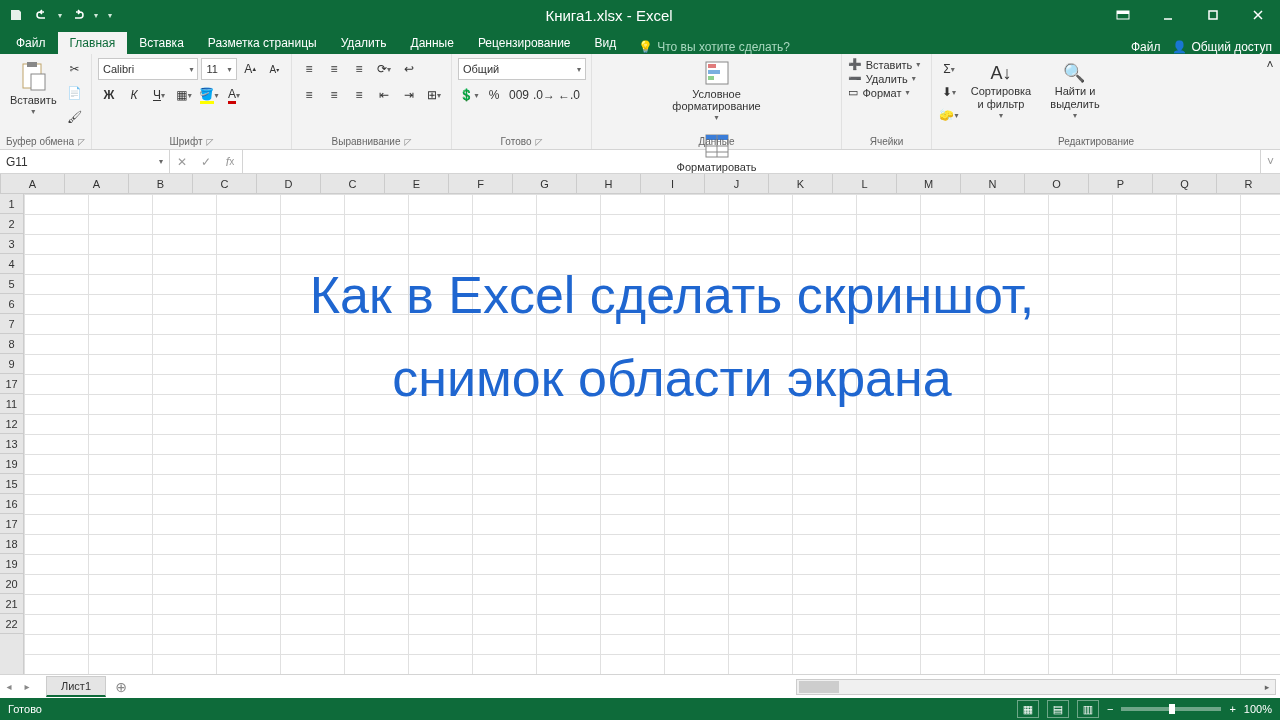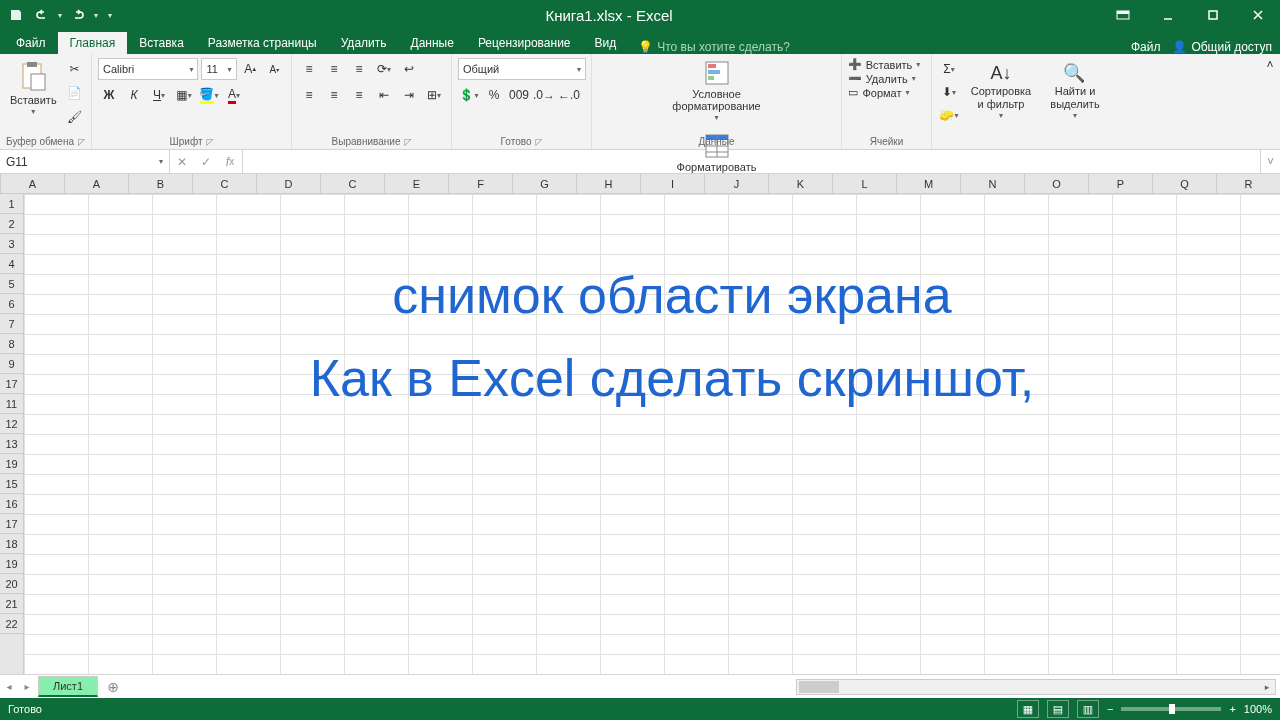--- a/index.html
+++ b/index.html
@@ -44,21 +44,21 @@
   .gridbody { display:flex; height: calc(100% - 20px);}
   .rowhdrs { width:24px; background:#e6e6e6; border-right:1px solid #ccc;}
   .rh { height:20px; border-bottom:1px solid #ccc; display:flex; align-items:center; justify-content:center; font-size:11px;}
   .cells { position:relative; flex:1; background:#fff;
     background-image: linear-gradient(#e0e0e0 1px, transparent 1px), linear-gradient(90deg, #e0e0e0 1px, transparent 1px);
     background-size: 64px 20px; }
   .overlay-text { position:absolute; left:80px; top:60px; right:40px; font-size:52px; font-weight:400; color:#1f66d0; text-align:center; line-height:1.6; pointer-events:none;}
   
   .sheetbar { height: 24px; background:#fff; border-top:1px solid #d4d4d4; display:flex; align-items:center;}
   .navarr { width:18px; display:flex; align-items:center; justify-content:center; color:#888; font-size:10px;}
-  .stab { padding: 3px 14px; border:1px solid #ccc; border-bottom:2px solid #0e6b3a; background:#86efac; font-size:11px; margin-left:2px;}
+  .stab { padding: 3px 14px; border:1px solid #ccc; border-bottom:2px solid #0e6b3a; background:#e5e5e5; font-size:11px; margin-left:10px;}
   .addsheet { width:22px; display:flex; align-items:center; justify-content:center; color:#888; font-size:14px; margin-left:4px;}
   .hscroll { flex:1; display:flex; align-items:center; justify-content:flex-end; padding-right:4px;}
   .hsb { width:480px; height:16px; border:1px solid #ccc; background:#f0f0f0; position:relative; display:flex; align-items:center;}
   .hsb-thumb{ position:absolute; left:2px; width:40px; height:12px; background:#cdcdcd;}
   .hsb-arr{ width:16px; text-align:center; font-size:9px; color:#666;}
   
   .status { height:22px; background:#0e6b3a; color:#fff; display:flex; align-items:center; padding:0 8px; font-size:11px; justify-content:space-between;}
   .status-right{ display:flex; align-items:center; gap:8px;}
   .viewbtn{ width:22px; height:18px; border:1px solid rgba(255,255,255,.4); display:flex; align-items:center; justify-content:center;}
   .zoom-slider{ width:100px; height:4px; background:rgba(255,255,255,.4); position:relative;}
@@ -321,20 +321,23 @@
         <span style="font-size:18px;">A↓</span>
         <span>Сортировка и фильтр</span>
           <span class="dd">▾</span>
       </div>
       <div class="bigbtn" style="width:66px">
         <span style="font-size:18px;color:#2a7de1;">🔍</span>
         <span>Найти и выделить</span>
           <span class="dd">▾</span>
       </div>
     </div>
+    <div class="rgroup-label">
+        <span>Редактирование</span>
+      </div>
   </div>
   <div style="width:20px;display:flex;align-items:flex-start;justify-content:center;padding-top:4px;">˄</div>
 </div>
 
 <div class="fbar-row">
   <div class="namebox">
     <span>G11</span>
       <span class="dd">▾</span>
   </div>
   <div class="fx-btns">
@@ -397,22 +400,22 @@
         <div class="rh">16</div>
         <div class="rh">17</div>
         <div class="rh">18</div>
         <div class="rh">19</div>
         <div class="rh">20</div>
         <div class="rh">21</div>
         <div class="rh">22</div>
       </div>
     <div class="cells">
       <div class="overlay-text">
+        <div>Как в Excel сделать скриншот,</div>
         <div>снимок области экрана</div>
-        <div>Как в Excel сделать скриншот,</div>
       </div>
     </div>
   </div>
 </div>
 
 <div class="sheetbar">
   <div class="navarr">◂</div>
   <div class="navarr">▸</div>
   <div class="stab"><span>Лист1</span></div>
   <div class="addsheet">⊕</div>

